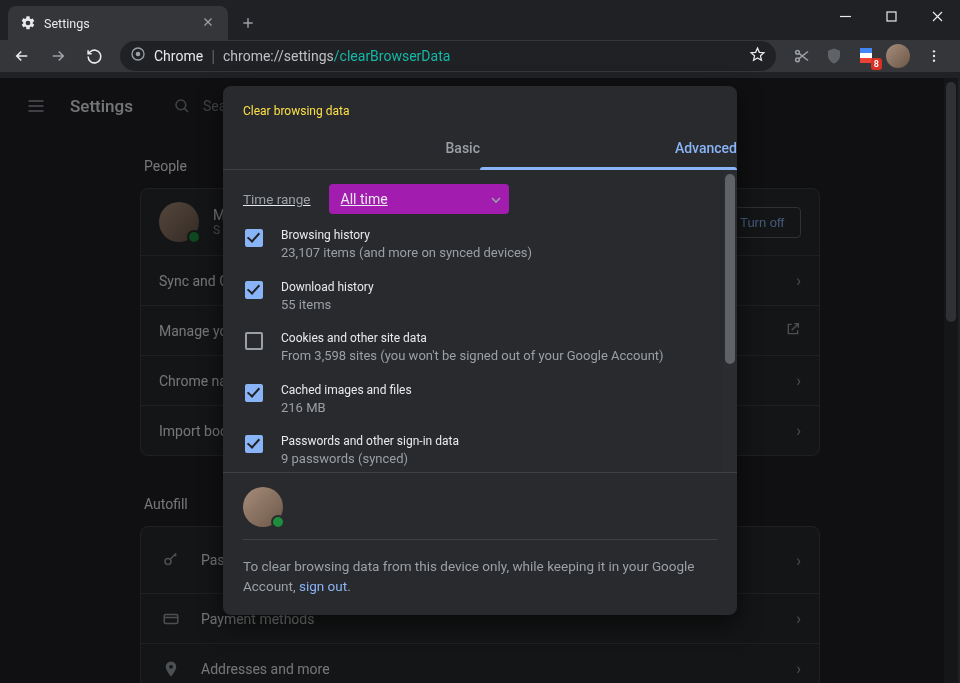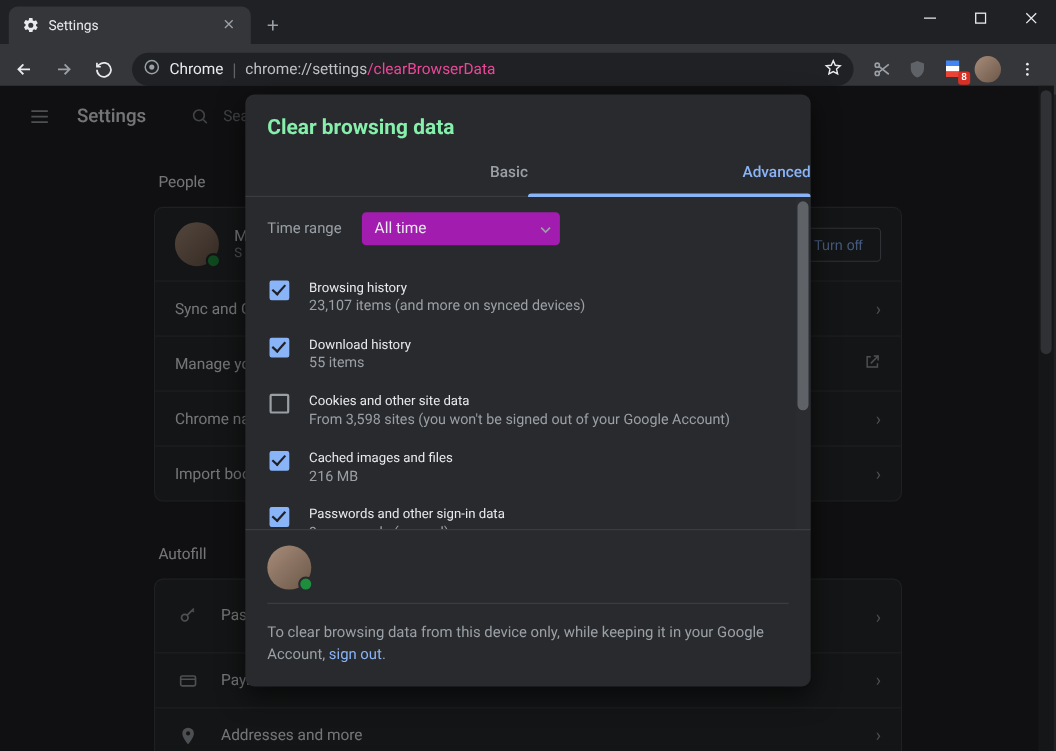--- a/index.html
+++ b/index.html
@@ -9,28 +9,28 @@
   .titlebar { height: 40px; background: #202124; display: flex; align-items: flex-start; }
   .tab { display: flex; align-items: center; gap: 8px; background: #35363a; height: 34px; margin-top: 6px; margin-left: 8px; padding: 0 12px; border-top-left-radius: 8px; border-top-right-radius: 8px; min-width: 220px; position: relative; }
   .tab .favicon { width: 16px; height: 16px; }
   .tab .title { font-size: 12.5px; color: #e8eaed; flex: 1; white-space: nowrap; overflow: hidden; text-overflow: ellipsis; }
   .tab .close { color: #9aa0a6; font-size: 14px; cursor: pointer; padding: 2px; line-height: 1; }
   .newtab { width: 28px; height: 28px; margin-top: 9px; margin-left: 6px; border-radius: 50%; display: flex; align-items: center; justify-content: center; cursor: pointer; }
   .newtab svg { color: #9aa0a6; }
   .win-controls { margin-left: auto; display: flex; height: 32px; }
   .win-btn { width: 46px; height: 32px; display: flex; align-items: center; justify-content: center; color: #e8eaed; cursor: pointer; }
   
-  .toolbar { height: 46px; background: #35363a; display: flex; align-items: center; padding: 0 6px; gap: 4px; }
+  .toolbar { height: 32px; background: #35363a; display: flex; align-items: center; padding: 0 6px; gap: 4px; }
   .tbtn { width: 32px; height: 32px; display: flex; align-items: center; justify-content: center; border-radius: 50%; color: #9aa0a6; cursor: pointer; }
   .tbtn.enabled { color: #e8eaed; }
   .omnibox { flex: 1; height: 30px; background: #202124; border-radius: 15px; display: flex; align-items: center; padding: 0 10px; gap: 8px; margin: 0 6px; }
   .omnibox .prefix { color: #e8eaed; font-size: 14px; display: flex; align-items: center; gap: 8px; }
   .omnibox .sep { color: #5f6368; }
   .omnibox .url { color: #bdc1c6; font-size: 14px; }
-  .omnibox .url .path { color: #ec4899; }
+  .omnibox .url .path { color: #14b8a6; }
   .omnibox .star { margin-left: auto; color: #e8eaed; }
   .ext-area { display: flex; align-items: center; gap: 8px; padding: 0 4px; }
   .ext-icon { width: 24px; height: 24px; display:flex; align-items:center; justify-content:center; position: relative; }
   .badge { position: absolute; bottom: -2px; right: -4px; background: #d93025; color: #fff; font-size: 9px; padding: 0 3px; border-radius: 3px; line-height: 12px; font-weight: 600;}
   .avatar { width: 24px; height: 24px; border-radius: 50%; background: linear-gradient(135deg,#a78c7a,#6b5748); }
   .kebab { width: 32px; height: 32px; display:flex; align-items:center; justify-content:center; color:#e8eaed; cursor:pointer; }
 
   
   .page { position: absolute; top: 78px; left: 0; right: 2px; bottom: 0; background: #202124; }
   .dimmer { position: absolute; inset: 0; background: rgba(0,0,0,0.5); }
@@ -52,28 +52,28 @@
   .profile-avatar-sm { width: 40px; height: 40px; border-radius:50%; background: linear-gradient(135deg,#a78c7a,#6b5748); position:relative;}
   .sync-dot { position:absolute; right:-2px; bottom:-2px; width:14px; height:14px; border-radius:50%; background:#1e8e3e; border:2px solid #292a2d;}
   .turnoff-btn { margin-left:auto; background:transparent; border:1px solid #5f6368; color:#8ab4f8; font-size:13px; padding: 7px 16px; border-radius:4px; cursor:pointer;}
   .section-gap { height: 34px; }
   .icon-cell { width: 24px; margin-right: 18px; color:#9aa0a6; display:flex; justify-content:center;}
   .page-scrollbar { position:absolute; right:0; top:0; bottom:0; width:14px; background:#2b2c2f; }
   .page-scroll-thumb { position:absolute; right:2px; top:4px; width:10px; height:240px; background:#5f6368; border-radius:5px; }
 
   
   .dialog { position:absolute; left: 223px; top: 86px; width: 514px; background:#292a2d; border-radius:8px; box-shadow: 0 8px 24px rgba(0,0,0,0.6); display:flex; flex-direction:column; overflow:hidden;}
-  .dlg-title { font-size: 19px; color:#86efac; padding: 18px 20px 10px 20px; font-weight: 700; }
+  .dlg-title { font-size: 12px; color:#fde047; padding: 18px 20px 10px 20px; font-weight: 400; }
   .tabs { display:flex; border-bottom: 1px solid #3c4043; }
   .tabbtn { flex:1; text-align:right; padding: 12px 0 13px 0; font-size:14px; color:#9aa0a6; cursor:pointer; position:relative; font-weight: 500;}
   .tabbtn.active { color:#8ab4f8; }
   .tabbtn.active::after { content:""; position:absolute; left:20%; right:0; bottom:-1px; height:3px; background:#8ab4f8; border-radius:3px 3px 0 0;}
   .tabbtn.active.full-underline::after { left: 0px; right: 0px; }
   .dlg-content { position:relative; padding: 14px 6px 8px 20px; max-height: 302px; overflow:hidden; }
-  .time-row { display:flex; align-items:center; gap: 18px; margin-bottom: 22px; }
+  .time-row { display:flex; align-items:center; gap: 18px; margin-bottom: 5px; text-decoration: underline; }
   .time-label { font-size: 13.5px; color:#9aa0a6; }
   .select { background:#a21caf; border-radius:4px; padding: 7px 12px; display:flex; align-items:center; gap: 60px; cursor:pointer; position: relative;}
   .select .sel-val { font-size:14px; color:#e8eaed;}
   .select .caret { position: absolute; right: 8px; color:#9aa0a6;}
   .check-row { display:flex; gap: 18px; padding: 9px 20px 9px 2px; align-items:flex-start; }
   .checkbox { width:18px; height:18px; border-radius:2px; border:2px solid #9aa0a6; flex:none; margin-top:1px; cursor:pointer; position:relative;}
   .checkbox.checked { background:#8ab4f8; border-color:#8ab4f8;}
   .checkbox.checked::after { content:""; position:absolute; left:3px; top:-1px; width:5px; height:10px; border:solid #202124; border-width:0 2.5px 2.5px 0; transform: rotate(42deg);}
   .check-text .ct-title { font-size:12px; color:#e8eaed; margin-bottom:2px;}
   .check-text .ct-sub { font-size:13px; color:#9aa0a6; line-height: 1.35;}

